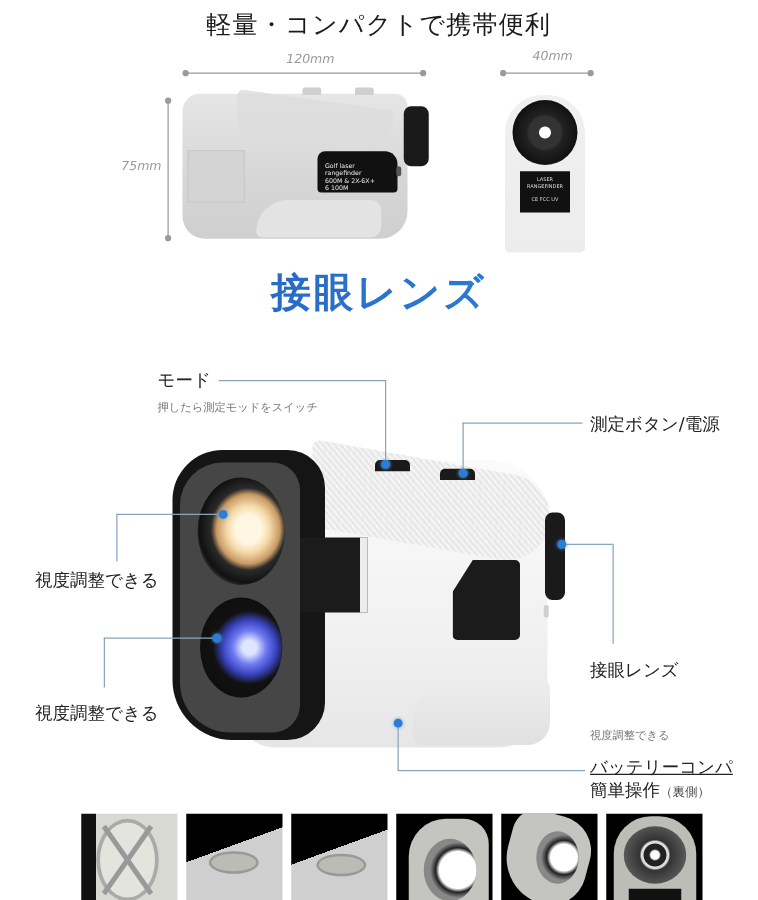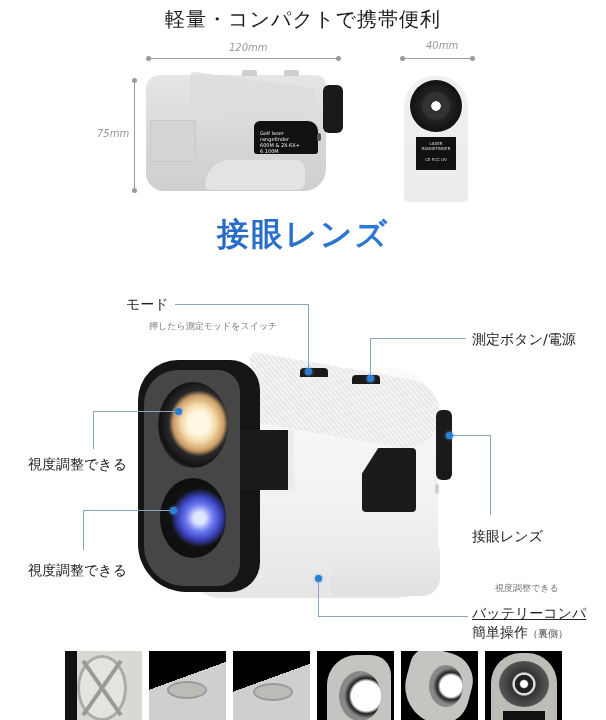--- a/index.html
+++ b/index.html
@@ -25,21 +25,21 @@
   .side-underside { left: 205px; top: 160px; width: 100px; height: 30px; background: #e3e3e3; border-radius: 30px 10px 10px 6px; }
 
   
   .front-body { left: 404px; top: 76px; width: 64px; height: 126px; background: linear-gradient(180deg,#f0f0f0,#ececec); border-radius: 30px 30px 4px 4px; }
   .front-lens { left: 410px; top: 80px; width: 52px; height: 52px; border-radius: 50%; background: radial-gradient(circle, #fff 0 12%, #333 14% 35%, #222 40%, #111 70%); }
   .front-label { left: 416px; top: 137px; width: 40px; height: 33px; background: #111; color: #ddd; font-size: 4px; line-height: 5px; text-align: center; padding-top: 4px; }
 
   .subtitle { left: 0; width: 606px; top: 213px; text-align: center; font-size: 32px; font-weight: bold; color: #2f6fd0; background: linear-gradient(90deg,#2456b8,#2f8fe0); -webkit-background-clip: text; background-clip: text; -webkit-text-fill-color: transparent; letter-spacing: 2px; }
 
   .callout-title { font-size: 14px; color: #222; }
-  .callout-sub { font-size: 9px; color: #777; margin-left: 23px; }
+  .callout-sub { font-size: 9px; color: #777; }
   .leader { background: #8aa6bf; }
   .leader-dot { position: absolute; width: 7px; height: 7px; border-radius: 50%; background: #2a7fd4; box-shadow: 0 0 3px #5aa3e8; }
 
   
   .dev-body { left: 190px; top: 368px; width: 248px; height: 230px; background: linear-gradient(180deg,#fbfbfb,#f1f1f1 60%,#e6e6e6); border-radius: 26px 46px 40px 30px; }
   .dev-grip { left: 250px; top: 368px; width: 190px; height: 70px; background: repeating-linear-gradient(45deg,#e8e8e8 0 2px,#f4f4f4 2px 4px); border-radius: 10px 40px 60px 8px; transform: skewY(10deg); }
   .dev-front-ring { left: 138px; top: 360px; width: 122px; height: 232px; background: #151515; border-radius: 40px 30px 30px 48px; }
   .dev-front-face { left: 144px; top: 370px; width: 96px; height: 216px; background: #464646; border-radius: 34px 22px 22px 40px; }
   .lens-top { left: 158px; top: 382px; width: 70px; height: 86px; border-radius: 50%; background: radial-gradient(ellipse at 58% 48%, #fff7e4 0 18%, #f5d9a8 30%, #c89a64 44%, #2a2a2a 52%, #111 68%, #333 74%, #111 100%); }
   .lens-bottom { left: 160px; top: 478px; width: 66px; height: 80px; border-radius: 50%; background: radial-gradient(ellipse at 60% 50%, #e0e6ff 0 10%, #6f7cf0 24%, #3a44c0 38%, #111 52%, #0b0b0b 100%); }

